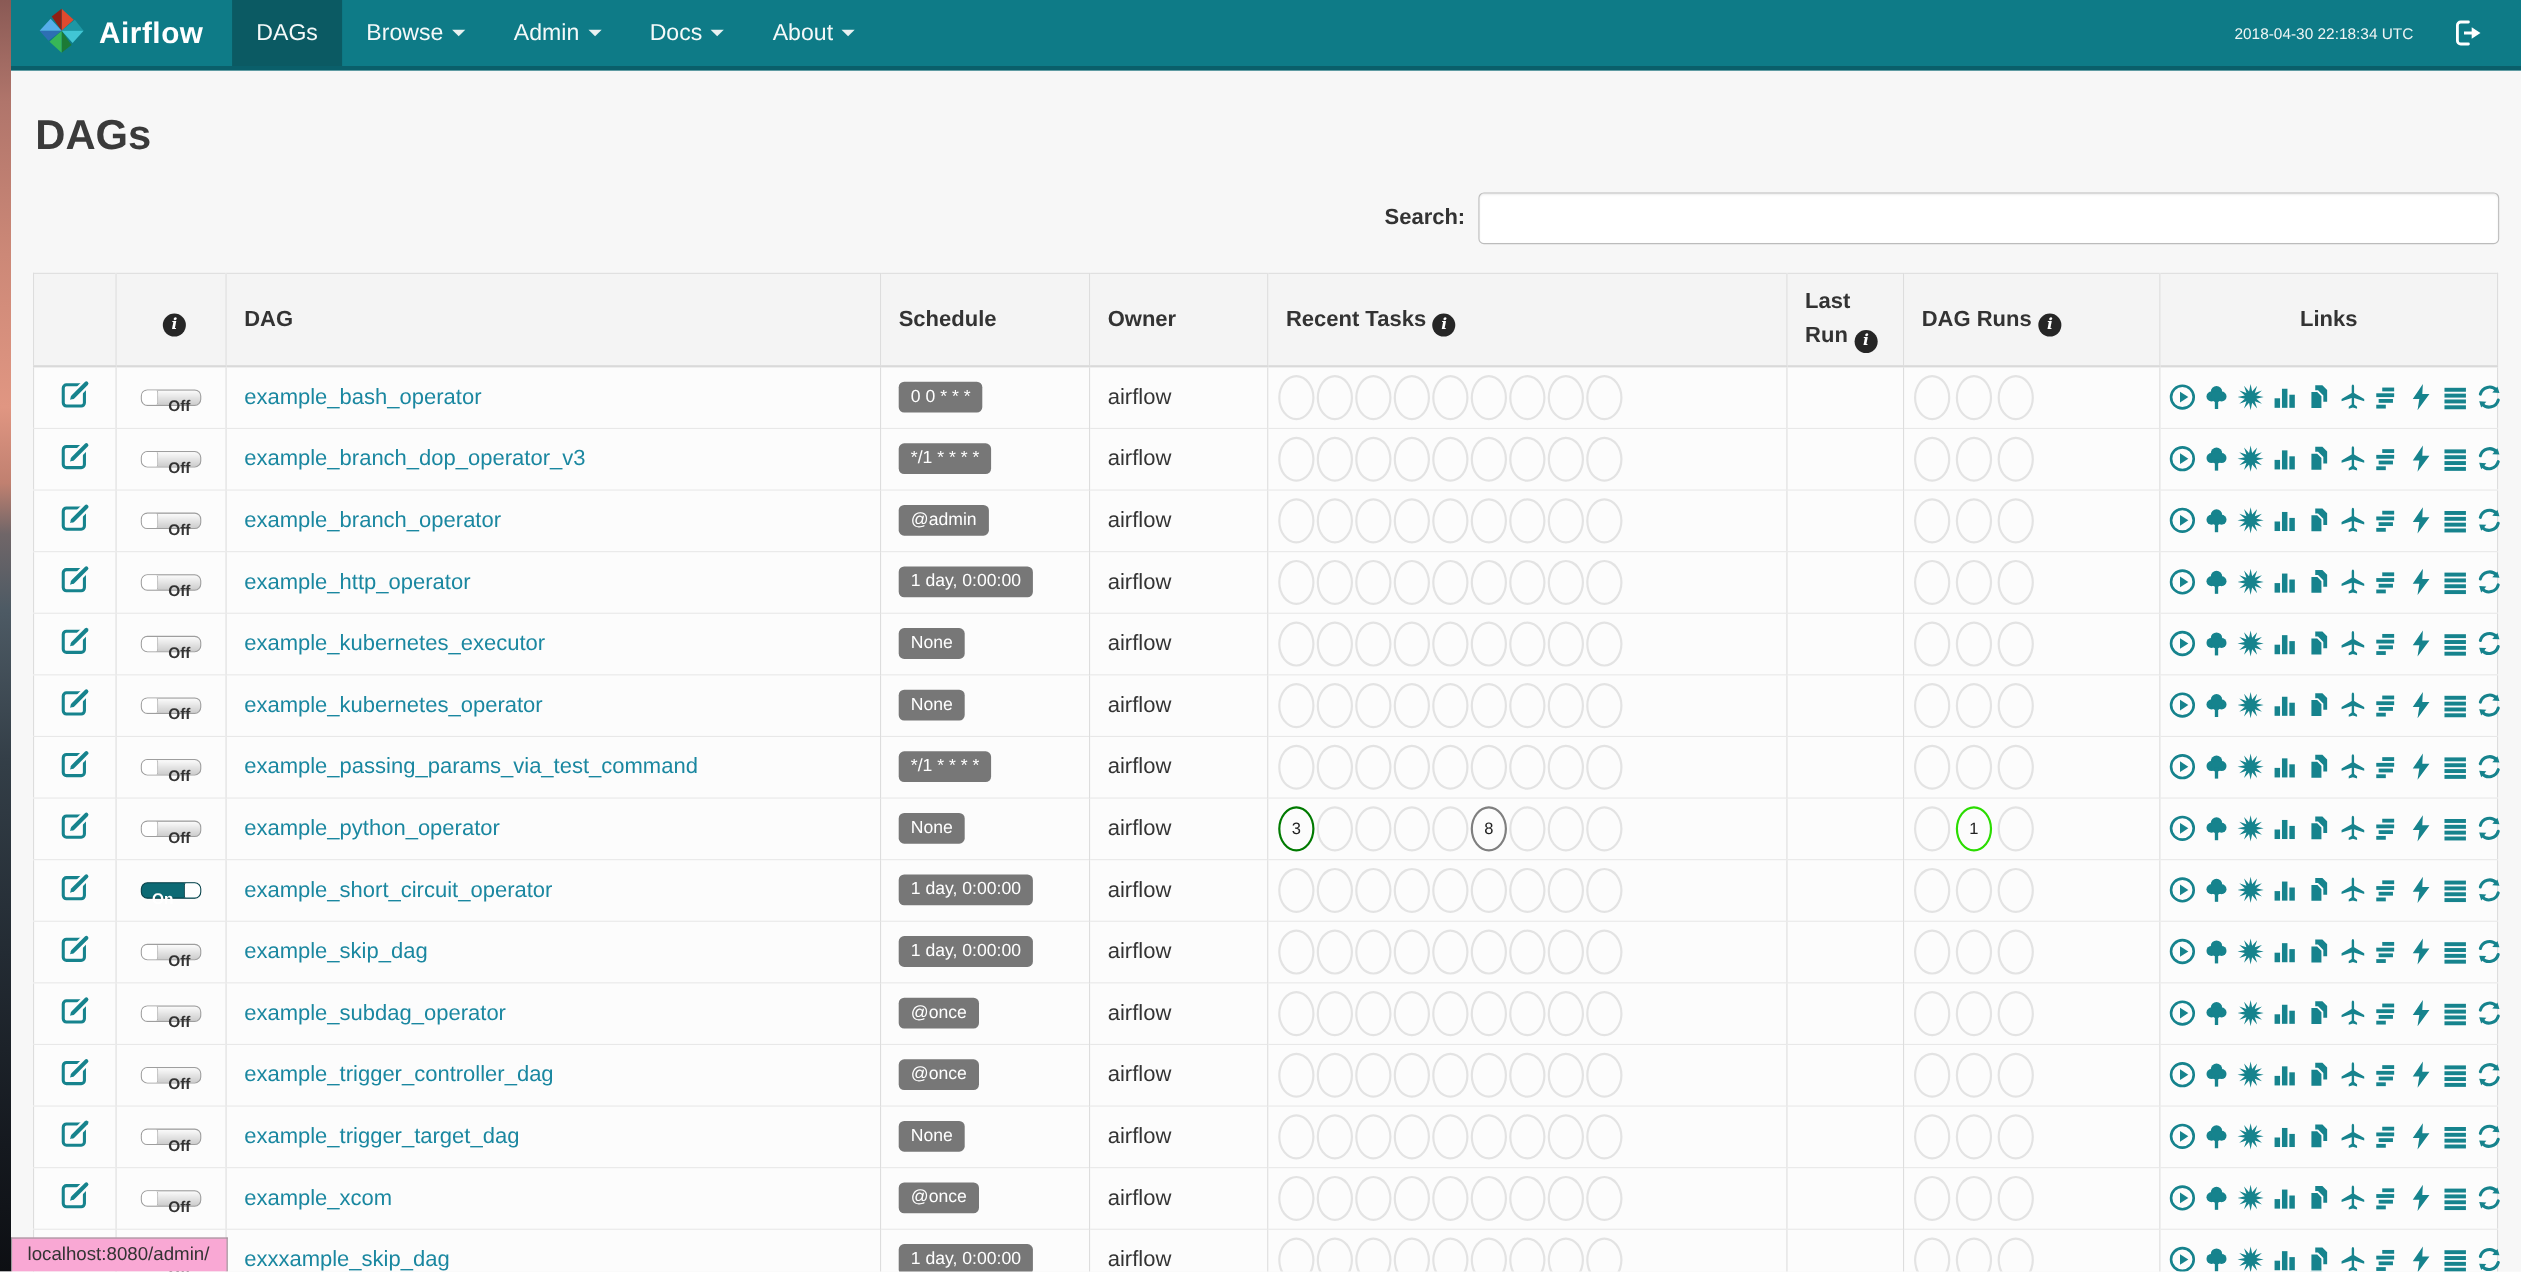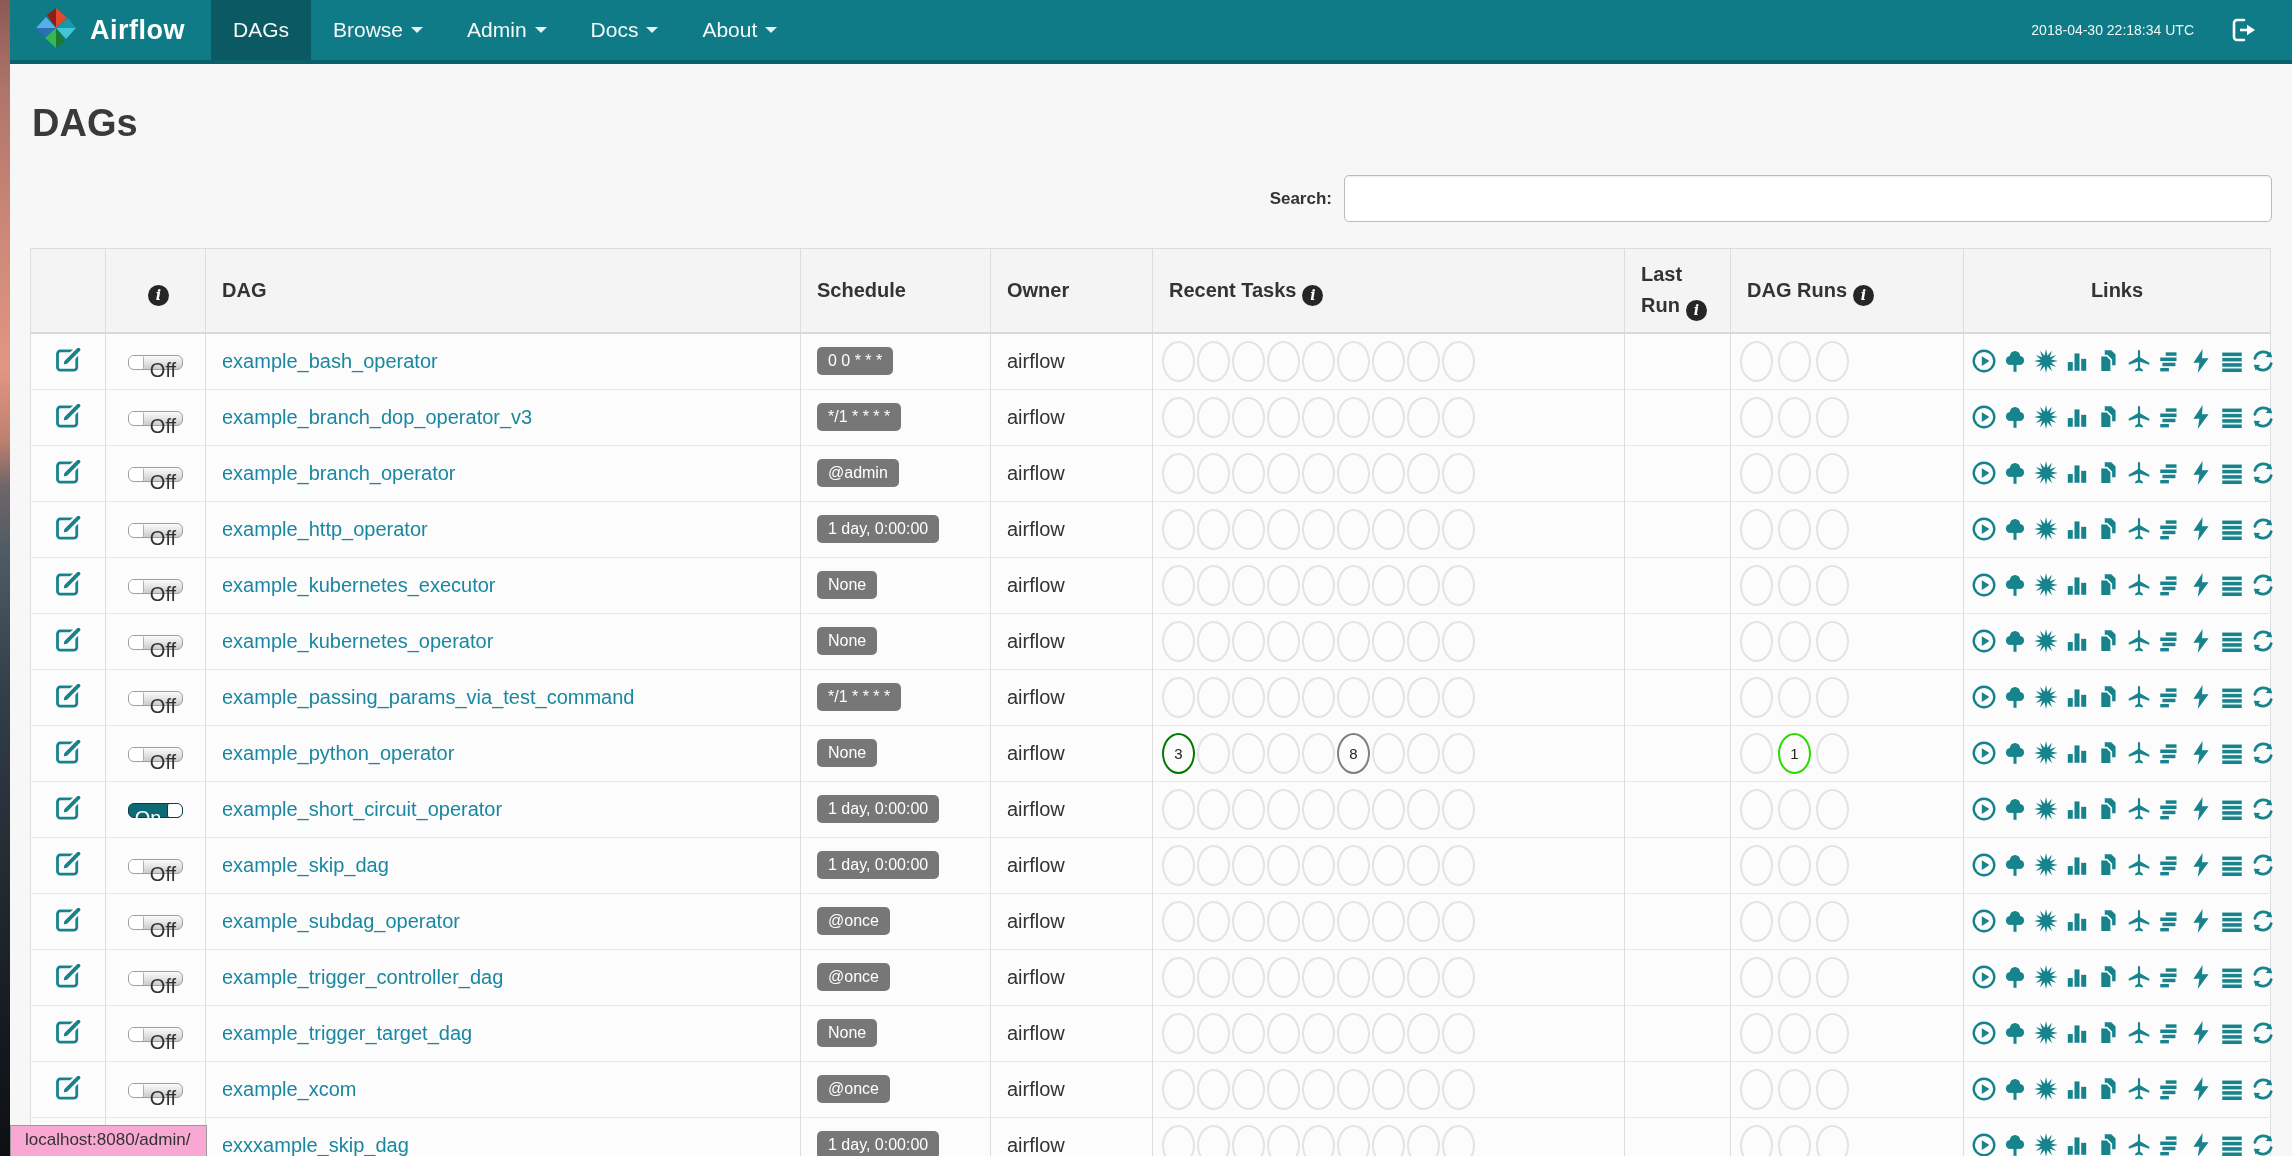--- a/index.html
+++ b/index.html
@@ -21,21 +21,21 @@
   .nav-item { display:flex; align-items:center; padding:0 22px; color:#f4f9f9; font-size:21px; cursor:pointer; }
   .nav-item.active { background:#0b5a63; }
   .caret { display:inline-block; width:0; height:0; border-left:6px solid transparent; border-right:6px solid transparent;
     border-top:6px solid #e8f1f1; margin-left:8px; }
   .nav-right { margin-left:auto; display:flex; align-items:center; gap:34px; padding-right:34px; }
   .clock { color:#f0f5f5; font-size:14px; }
 
   
   .page-title { font-size:38px; font-weight:bold; color:#3a3a3a; margin:38px 0 0 22px; }
   .search-row { display:flex; justify-content:flex-end; align-items:center; margin:30px 20px 0 0; gap:12px; }
-  .search-label { font-size:17px; font-weight:bold; color:#333; }
+  .search-label { font-size:20px; font-weight:bold; color:#333; }
   .search-input { width:928px; height:47px; border:1px solid #bcbcbc; border-radius:5px; font-size:20px; padding:0 14px;
     background:#fff; box-shadow:inset 0 1px 2px rgba(0,0,0,.08); outline:none; }
 
   
   .dag-table-wrap { margin:26px 20px 0 20px; }
   table { width:2240px; border-collapse:collapse; table-layout:fixed; background:#fcfcfc; border:1px solid #dddddd; }
   th { background:#f4f4f4; font-size:20px; font-weight:bold; color:#333; height:84px; text-align:left;
        padding:0 6px 0 16px; vertical-align:middle; border-bottom:2px solid #d9d9d9; line-height:1.55; }
   th + th, td + td { border-left:1px solid #dddddd; }
   td { height:55px; font-size:20px; color:#333; vertical-align:middle; padding:0 4px 0 16px; border-top:1px solid #e8e8e8; }
@@ -44,21 +44,21 @@
 
   .info-badge { display:inline-block; width:21px; height:21px; border-radius:50%; background:#262626; color:#fff;
     font-size:14px; font-weight:bold; line-height:21px; text-align:center; vertical-align:-3px; margin-left:6px;
     font-family:"DejaVu Serif",serif; font-style:italic; }
 
   
   .edit-btn { display:inline-block; width:28px; height:28px; cursor:pointer; }
 
   
   .toggle { position:relative; display:inline-block; width:55px; height:15px; border-radius:6px;
-    font-size:20px; font-weight:normal; line-height:29px; cursor:pointer; vertical-align:middle; }
+    font-size:14px; font-weight:bold; line-height:29px; cursor:pointer; vertical-align:middle; }
   .toggle .knob { position:absolute; top:0; bottom:0; width:15px; background:#fff; }
   .toggle .tlabel { position:absolute; top:0; bottom:0; text-align:center; }
   .toggle.off { border:1px solid #9e9e9e; background:linear-gradient(#fbfbfb,#cdcdcd); color:#333; }
   .toggle.off .knob { left:0; border-right:1px solid #b0b0b0; border-radius:5px 2px 2px 5px; }
   .toggle.off .tlabel { left:15px; right:0; }
   .toggle.on { border:1px solid #073f47; background:#0d6a74; color:#fff; }
   .toggle.on .knob { right:0; border-left:1px solid #073f47; border-radius:2px 5px 5px 2px; }
   .toggle.on .tlabel { left:0; right:15px; }
 
   .dag-link { color:#1a87a0; text-decoration:none; font-size:20px; cursor:pointer; }

